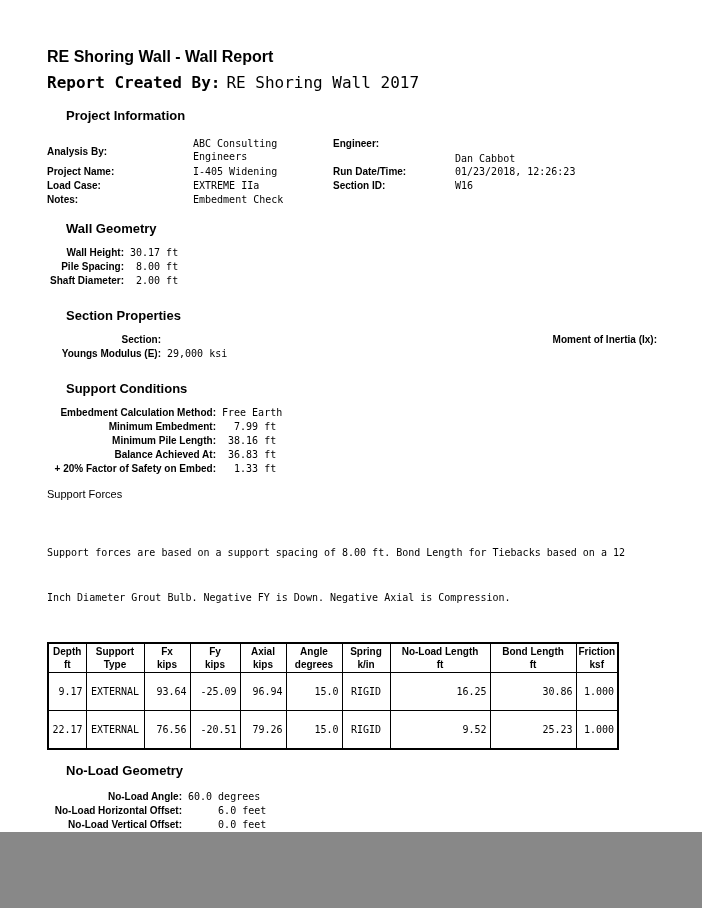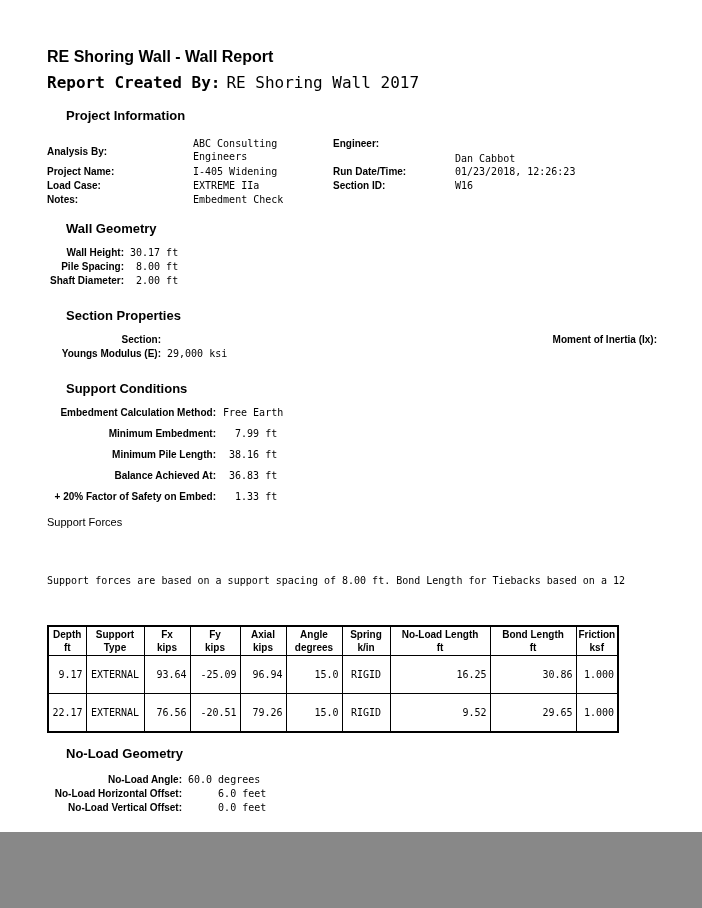--- a/index.html
+++ b/index.html
@@ -25,21 +25,21 @@
   table.pi tr.rn { height:14px; }
   table.pi tr.r1 td.lab.vmid { vertical-align:middle; }
   table.pi tr.r1 td.val.vbot { vertical-align:bottom; }
 
   
   .kv { display:grid; column-gap:6px; font-size:10px; line-height:14px; margin:0; }
   .kv .kl { font-weight:bold; text-align:right; white-space:nowrap; }
   .kv .kvv { font-family:"DejaVu Sans Mono", monospace; white-space:pre; }
   .kv.wg { grid-template-columns:77px auto; margin-bottom:21px; }
   .kv.sp { grid-template-columns:114px auto; margin-bottom:21px; }
-  .kv.sc { grid-template-columns:169px auto; margin-bottom:13px;gap:7px; }
+  .kv.sc { grid-template-columns:169px auto; margin-bottom:13px; }
   .kv.nl { grid-template-columns:135px auto; }
 
   .note { font-family:"DejaVu Sans Mono", monospace; font-size:10px; line-height:15px; margin:0 0 7px 0; white-space:pre; }
 
   
   table.sf { border-collapse:collapse; table-layout:fixed; width:570px; border:2px solid #000; margin:0 0 14px 0; }
   table.sf th, table.sf td { border:1px solid #000; }
   table.sf th { font-size:10px; line-height:13px; font-weight:bold; text-align:center; padding:1px 2px; }
   table.sf td { font-family:"DejaVu Sans Mono", monospace; font-size:10px; line-height:11px; padding:13px 3px; }
   table.sf td.ta-r { text-align:right; }
@@ -125,20 +125,21 @@
       <div class="kvv"> 38.16 ft</div>
       <div class="kl">Balance Achieved At:</div>
       <div class="kvv"> 36.83 ft</div>
       <div class="kl">+ 20% Factor of Safety on Embed:</div>
       <div class="kvv">  1.33 ft</div>
     </div>
 
     <h3 class="subsec">Support Forces</h3>
     <div class="note">
       <div>Support forces are based on a support spacing of 8.00 ft. Bond Length for Tiebacks based on a 12</div>
+      <div>Inch Diameter Grout Bulb. Negative FY is Down. Negative Axial is Compression.</div>
     </div>
 
     <table class="sf">
       <colgroup>
         <col style="width:38px">
           <col style="width:58px">
           <col style="width:46px">
           <col style="width:50px">
           <col style="width:46px">
         <col style="width:56px">
@@ -204,21 +205,21 @@
       </tr>
       <tr>
         <td class="ta-r">22.17</td>
         <td class="ta-c">EXTERNAL</td>
         <td class="ta-r">76.56</td>
         <td class="ta-r">-20.51</td>
         <td class="ta-r">79.26</td>
         <td class="ta-r">15.0</td>
         <td class="ta-c">RIGID</td>
         <td class="ta-r">9.52</td>
-        <td class="ta-r">29.65</td>
+        <td class="ta-r">25.23</td>
         <td class="ta-r">1.000</td>
       </tr>
     </tbody>
       </table>
 
     <h2 class="sec" style="margin-bottom:13px">No-Load Geometry</h2>
     <div class="kv nl">
       <div class="kl">No-Load Angle:</div>
       <div class="kvv">60.0 degrees</div>
       <div class="kl">No-Load Horizontal Offset:</div>

